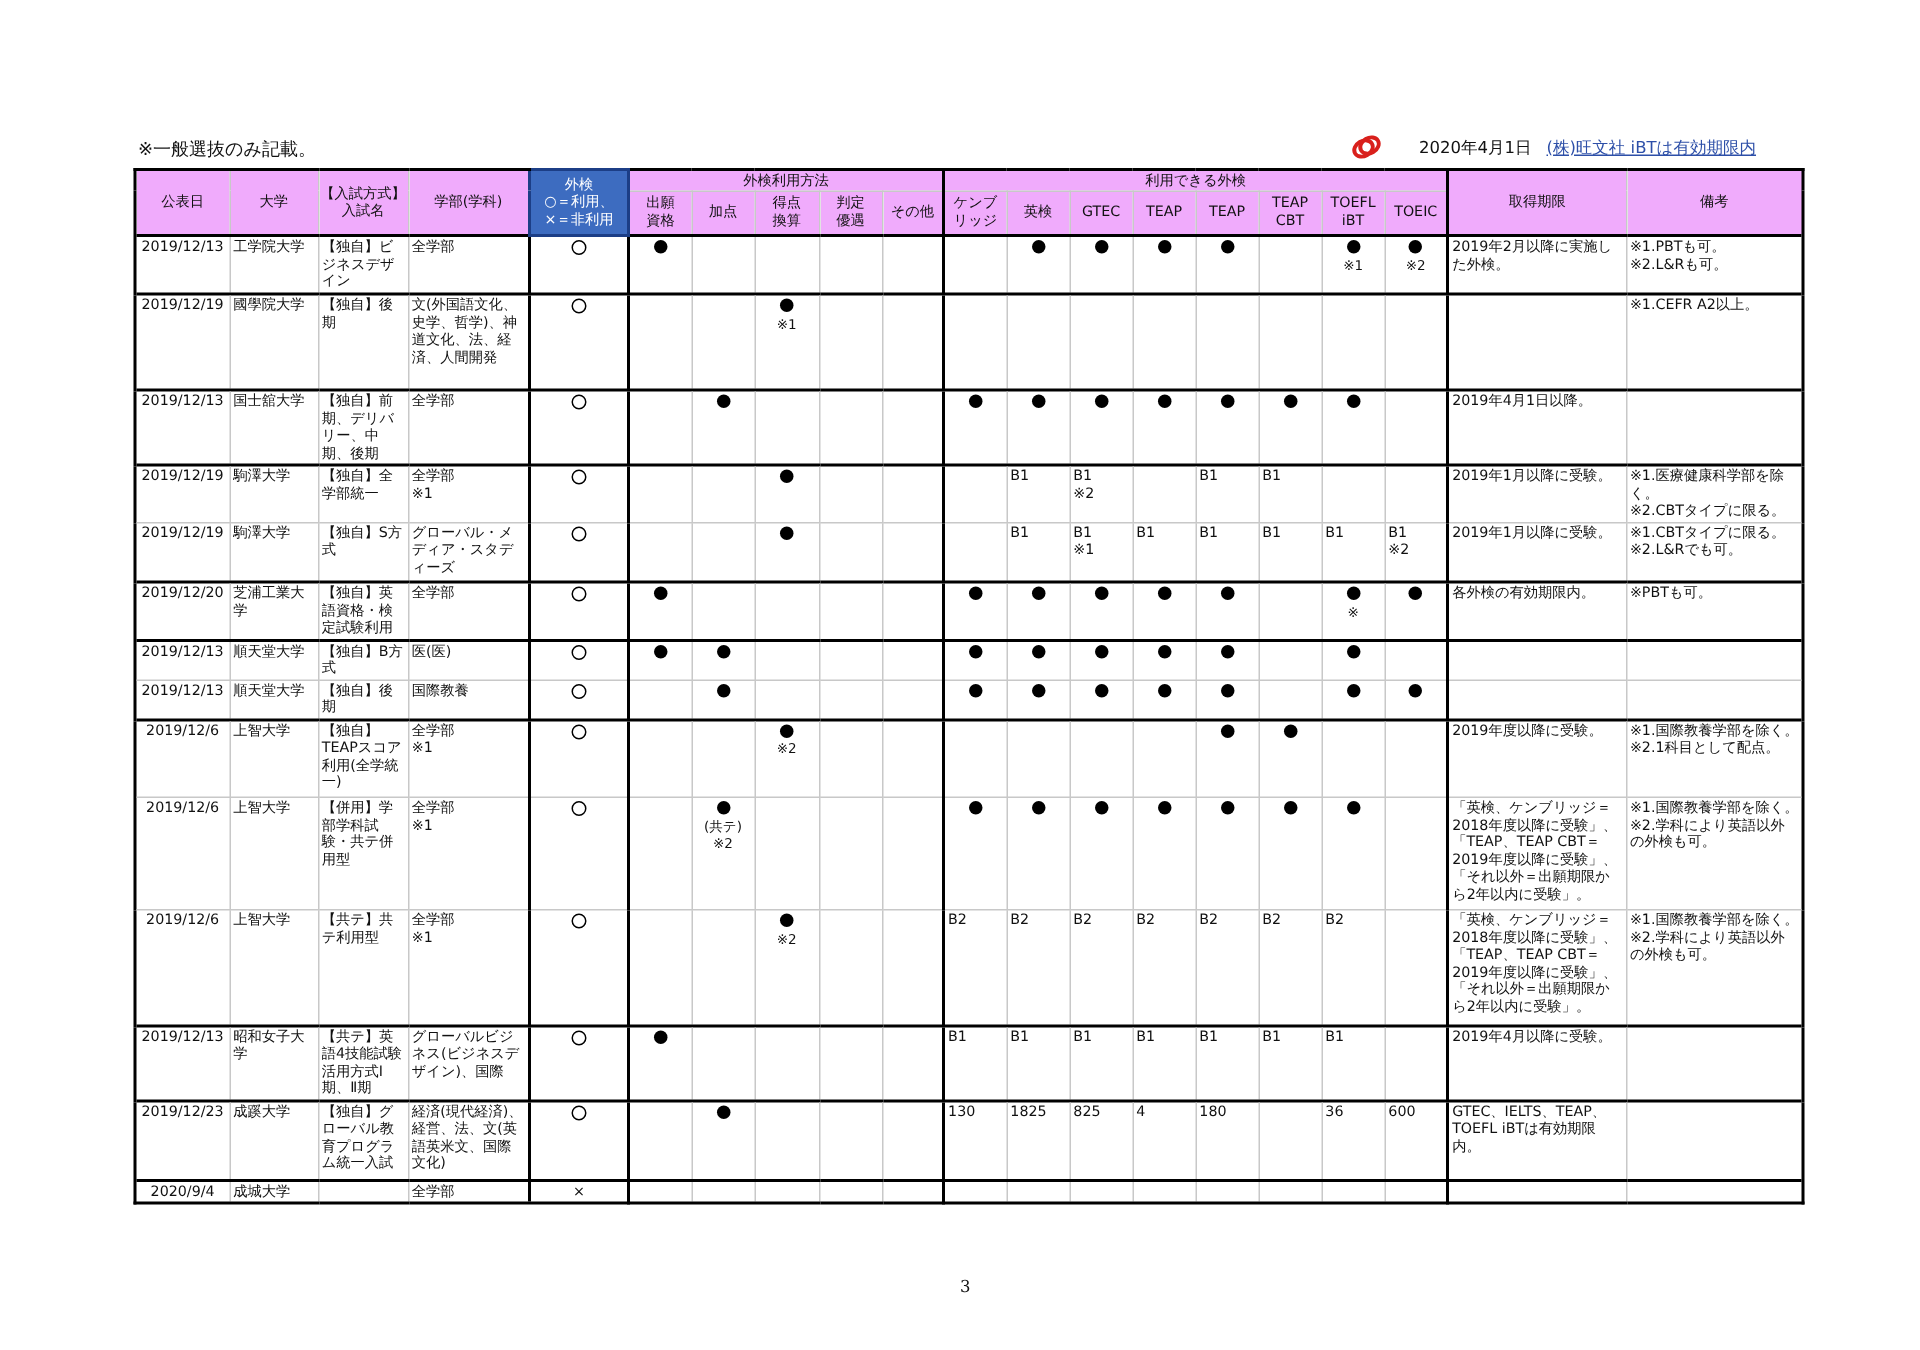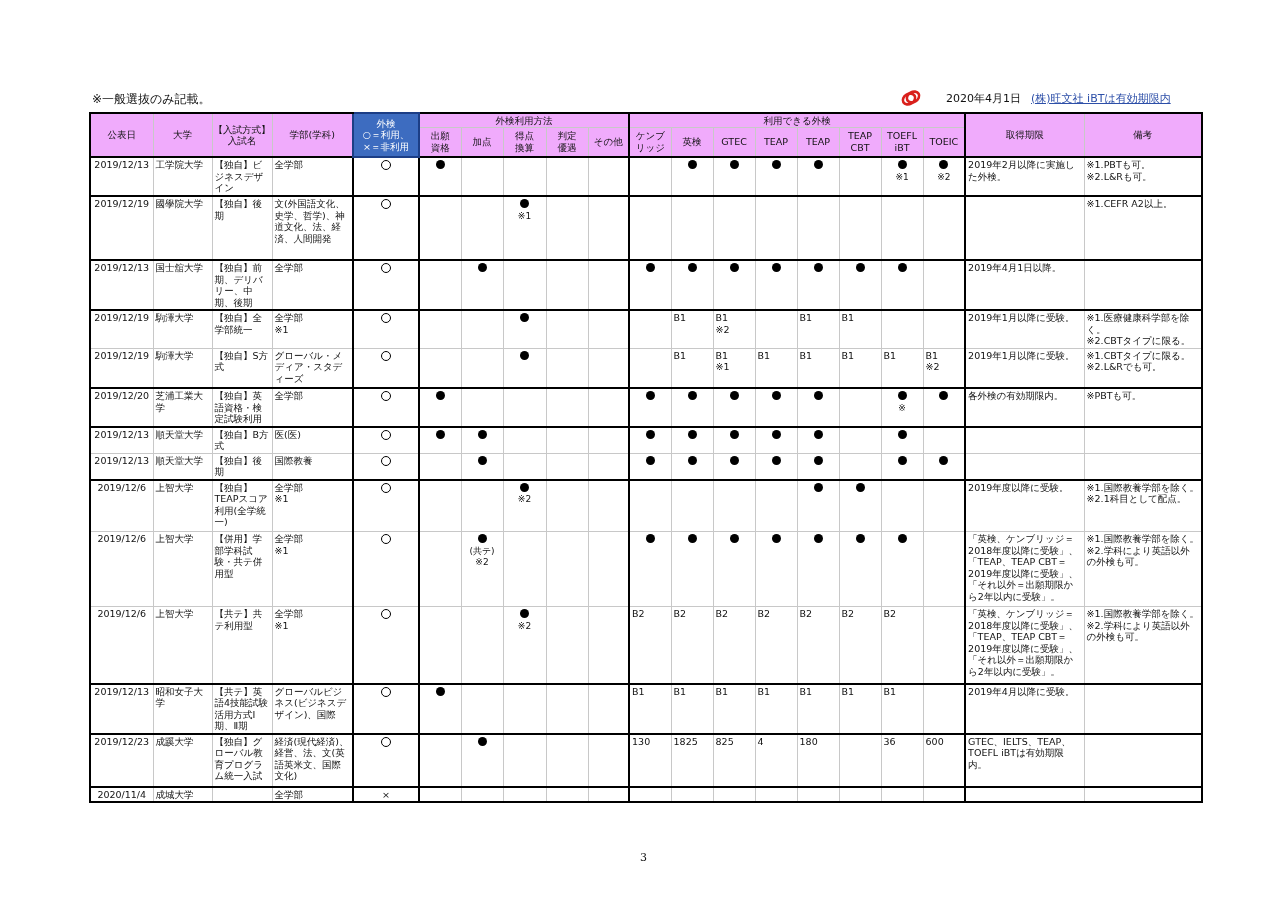--- a/index.html
+++ b/index.html
@@ -396,21 +396,21 @@
         <td class=" cell-inner">825</td>
         <td class=" cell-inner">4</td>
         <td class=" cell-inner">180</td>
         <td class=""></td>
         <td class=" cell-inner">36</td>
         <td class=" thick-r cell-inner">600</td>
         <td class="cell-inner">GTEC、IELTS、TEAP、TOEFL iBTは有効期限内。</td>
         <td class="cell-inner thick-r"></td>
       </tr>
       <tr class="thick-t last-row" style="height: 13px;">
-        <td class="r thick-l">2020/11/4</td>
+        <td class="r thick-l">2020/9/4</td>
         <td class="">成城大学</td>
         <td class=""></td>
         <td class="cell-inner">全学部</td>
         <td class="c thick-l thick-r">×</td>
         <td class="c"></td>
         <td class="c"></td>
         <td class="c"></td>
         <td class="c"></td>
         <td class="c thick-r"></td>
         <td class=""></td>

